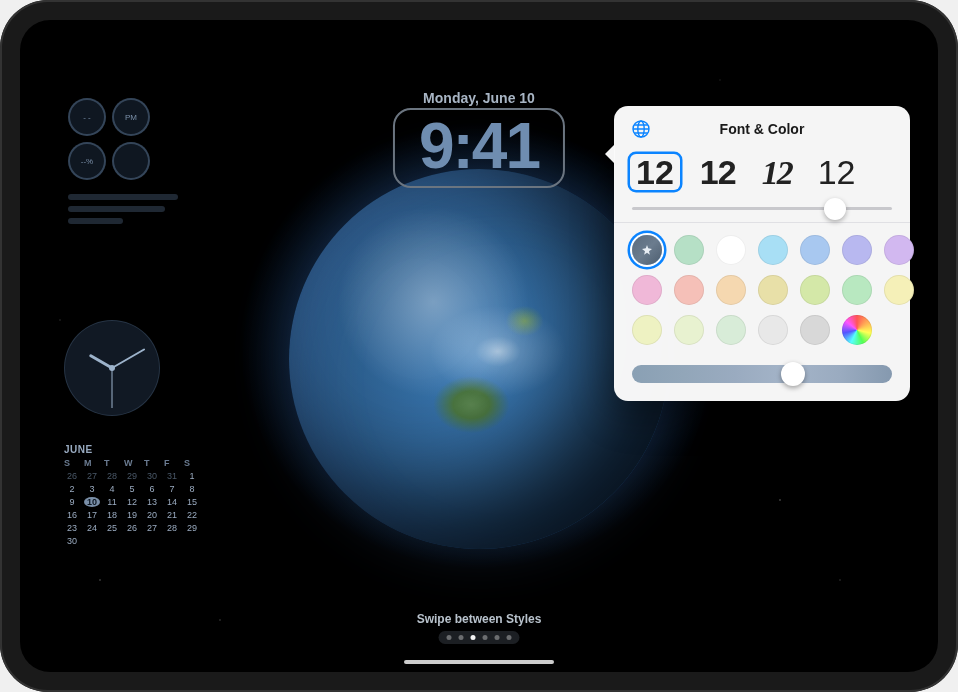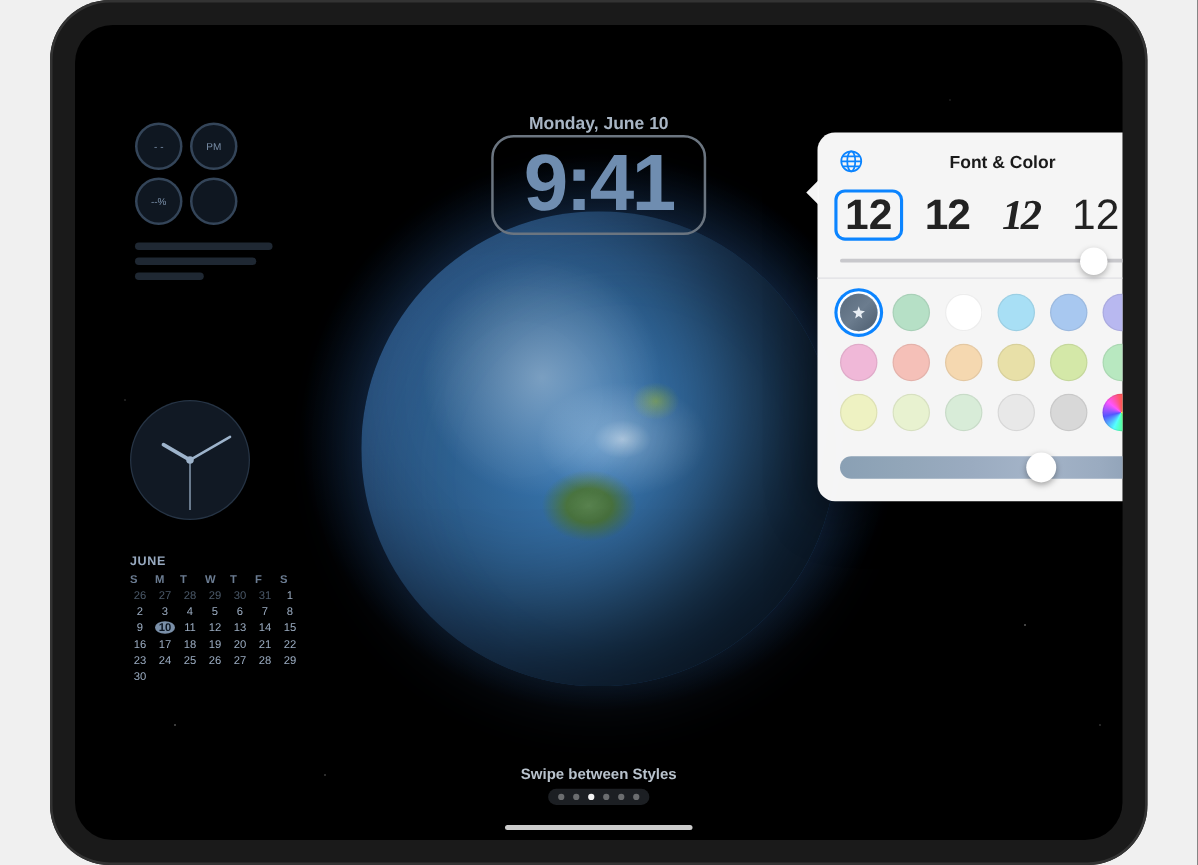--- a/index.html
+++ b/index.html
@@ -4,21 +4,21 @@
 <style>
   * { margin: 0; padding: 0; box-sizing: border-box; }
   body {
     width: 958px; height: 692px;
     background: #f0f0f0;
     font-family: -apple-system, BlinkMacSystemFont, 'Helvetica Neue', sans-serif;
     display: flex; align-items: center; justify-content: center;
     overflow: hidden;
   }
   .device-frame {
-    width: 878px; height: 692px;
+    width: 958px; height: 692px;
     background: #1a1a1a;
     border-radius: 48px;
     padding: 20px;
     position: relative;
     box-shadow: inset 0 0 0 2px #333;
   }
   .screen {
     width: 100%; height: 100%;
     border-radius: 30px;
     background: radial-gradient(ellipse 300px 280px at 50% 50%, #4a7bb8 0%, #3a5f8f 18%, #2b6b3f 25%, #4a7b4f 28%, #2c5d8c 35%, #1a3f6c 45%, #081628 60%, #000000 80%);

